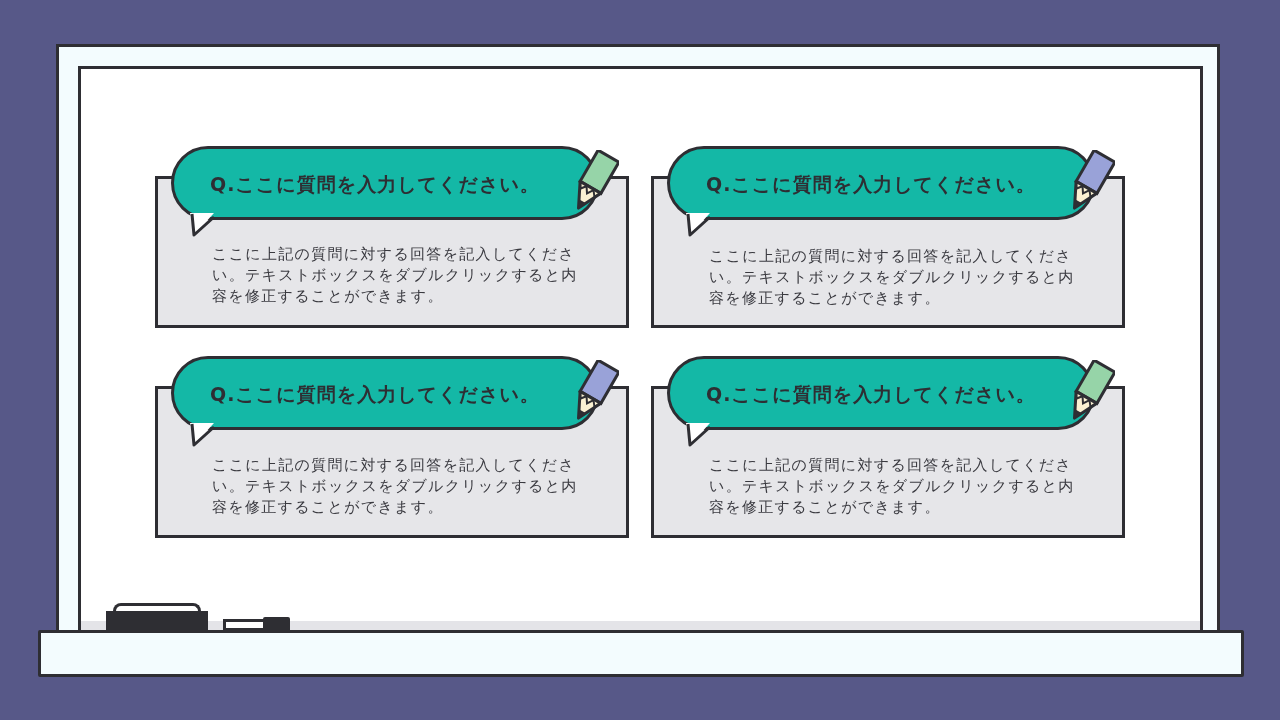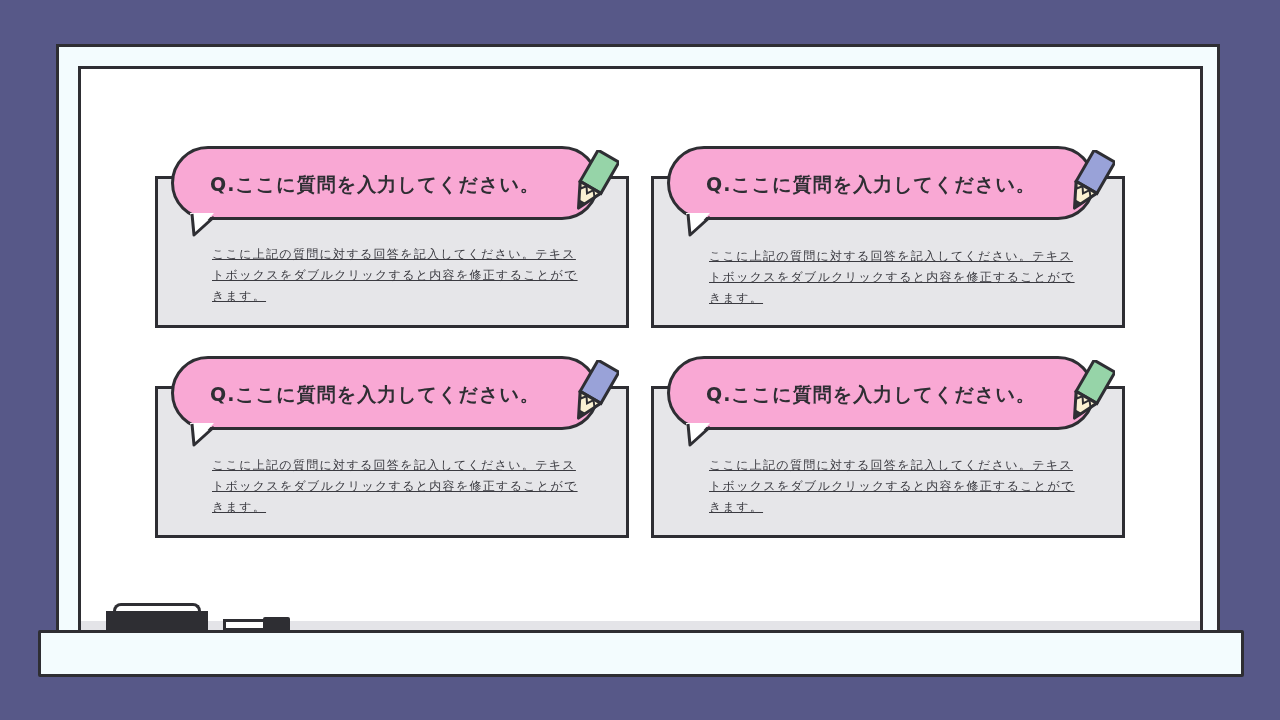--- a/index.html
+++ b/index.html
@@ -41,32 +41,32 @@
     position:absolute; left:263px; top:617px; width:27px; height:14px;
     background:#2E2E33; border-radius:2px 2px 0 0;
   }
 
   .card {
     position:absolute; width:474px; height:152px;
     background:#E6E6E9; border:3px solid #2E2E33; box-sizing:border-box;
   }
   .bubble {
     position:absolute; width:428px; height:74px;
-    background:#f9a8d4; border:3px solid #2E2E33; box-sizing:border-box;
+    background:#14b8a6; border:3px solid #2E2E33; box-sizing:border-box;
     border-radius:37px;
   }
   .bubble-tail { position:absolute; width:30px; height:24px; }
   .q-text {
     position:absolute; left:36px; top:23px;
     font-size:19px; font-weight:bold; color:#2E2E33; letter-spacing:1px;
     white-space:nowrap;
   }
   .a-text {
     position:absolute; width:372px;
-    font-size:12px; line-height:21px; color:#3A3A40; letter-spacing:1.3px;text-decoration:underline;
+    font-size:15px; line-height:21px; color:#3A3A40; letter-spacing:1.3px;
   }
   .pencil { position:absolute; width:52px; height:66px; }
 </style>
 </head>
 <body>
 
 <div class="board-frame"></div>
 <div class="board-inner"></div>
 <div class="tray-line"></div>
 

